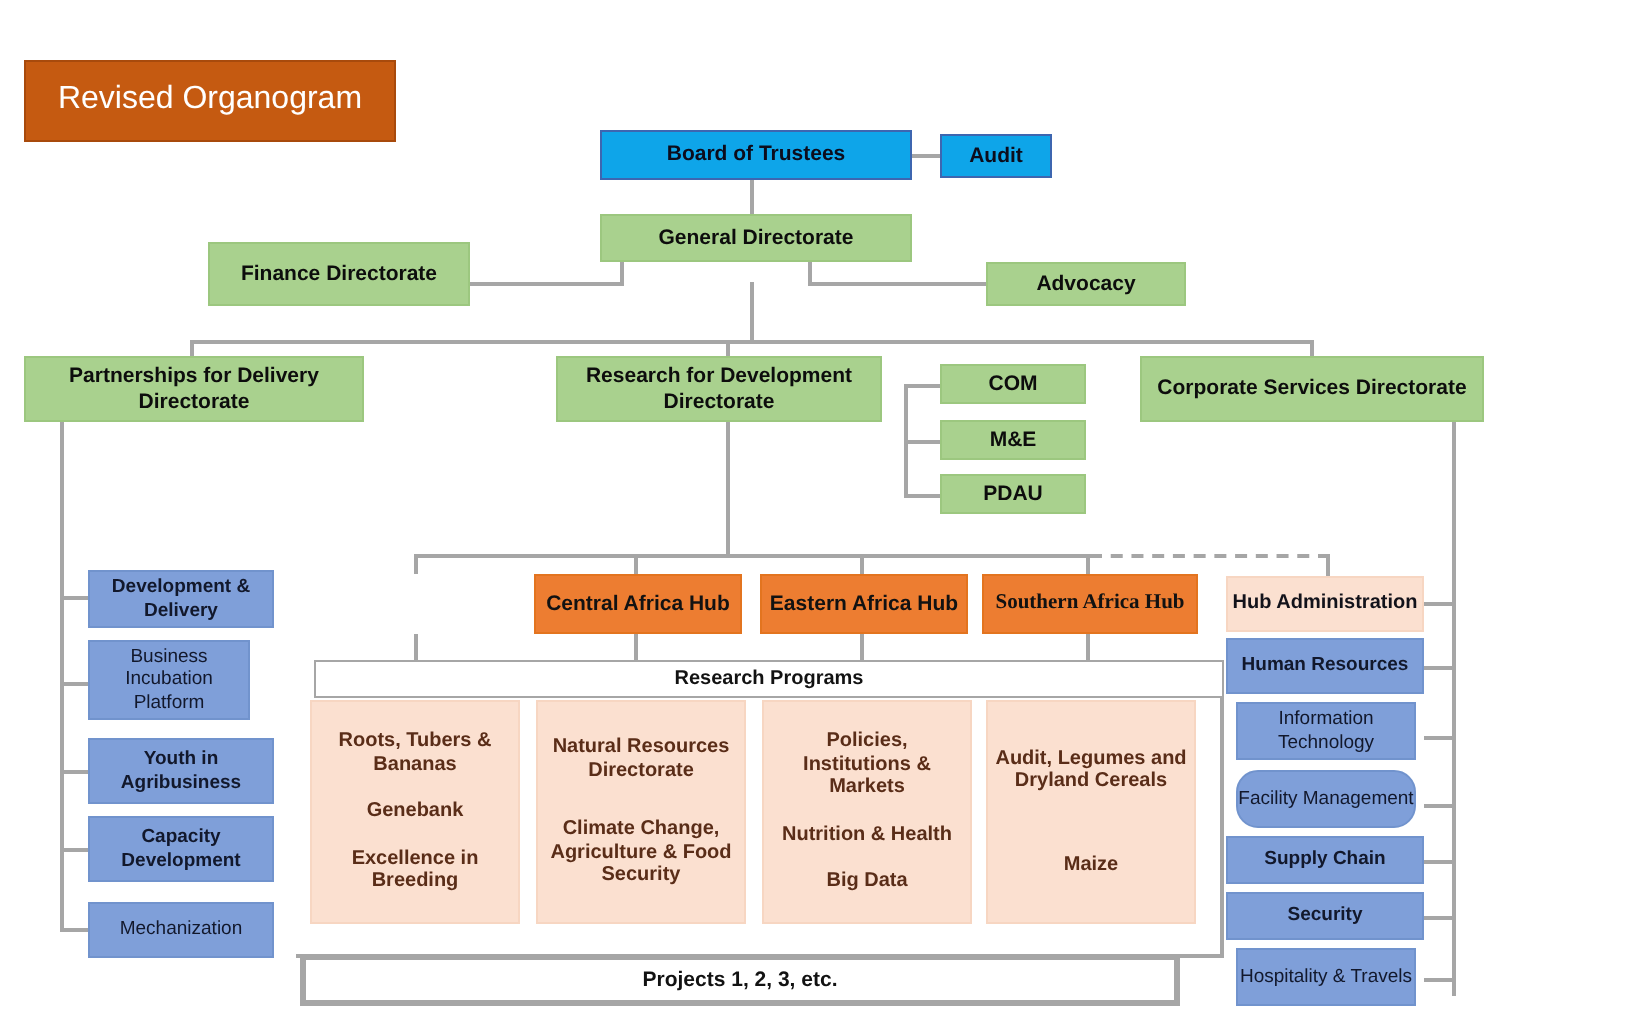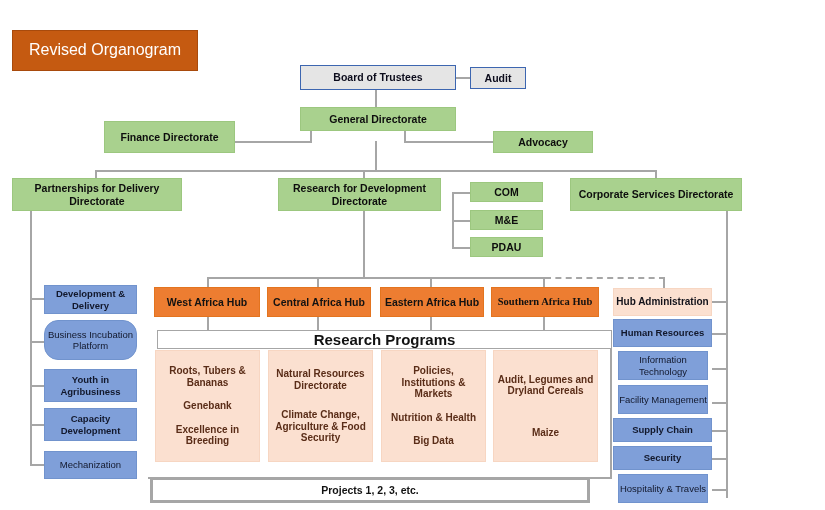--- a/index.html
+++ b/index.html
@@ -26,21 +26,21 @@
     z-index: 3;
   }
   .title-box {
     background: #C55A11;
     color: #FFFFFF;
     font-size: 16px;
     font-weight: 400;
     border: 1px solid #a84a0c;
   }
   .blue {
-    background: #e5e5e5;
+    background: #0ea5e9;
     color: #0c0c1c;
     font-size: 10.5px;
     font-weight: bold;
     border: 1px solid #3d66b0;
   }
   .blue-soft {
     background: #7F9FD9;
     color: #12182c;
     font-size: 9.5px;
     font-weight: bold;
@@ -77,21 +77,21 @@
   .peach-hub {
     background: #FBE0D0;
     color: #12121a;
     font-size: 10px;
     font-weight: bold;
     border: 1px solid #f7d6c2;
   }
   .white-bar {
     background: #FFFFFF;
     color: #121212;
-    font-size: 15px;
+    font-size: 10px;
     font-weight: bold;
     border: 1px solid #A6A6A6;
   }
   .white-bar-thick {
     background: #FFFFFF;
     color: #121212;
     font-size: 10.5px;
     font-weight: bold;
     border: 3px solid #A6A6A6;
   }
@@ -193,26 +193,25 @@
 
   <div class="box green" style="left:278px; top:178px; width:163px; height:33px;">Research for Development Directorate</div>
 
   <div class="box green" style="left:570px; top:178px; width:172px; height:33px;">Corporate Services Directorate</div>
 
   <div class="box green" style="left:470px; top:182px; width:73px; height:20px;">COM</div>
   <div class="box green" style="left:470px; top:210px; width:73px; height:20px;">M&amp;E</div>
   <div class="box green" style="left:470px; top:237px; width:73px; height:20px;">PDAU</div>
 
   <div class="box blue-soft" style="left:44px; top:285px; width:93px; height:29px;">Development &amp; Delivery</div>
-  <div class="box blue-soft-reg" style="left:44px; top:320px; width:93px; height:40px;border-radius:14px;">Business Incubation Platform</div>
+  <div class="box blue-soft-reg" style="left:44px; top:320px; width:81px; height:40px;">Business Incubation Platform</div>
   <div class="box blue-soft" style="left:44px; top:369px; width:93px; height:33px;">Youth in Agribusiness</div>
   <div class="box blue-soft" style="left:44px; top:408px; width:93px; height:33px;">Capacity Development</div>
   <div class="box blue-soft-reg" style="left:44px; top:451px; width:93px; height:28px;">Mechanization</div>
 
-  <div class="box orange" style="left:154px; top:287px; width:106px; height:30px;">West Africa Hub</div>
   <div class="box orange" style="left:267px; top:287px; width:104px; height:30px;">Central Africa Hub</div>
   <div class="box orange" style="left:380px; top:287px; width:104px; height:30px;">Eastern Africa Hub</div>
   <div class="box orange" style="left:491px; top:287px; width:108px; height:30px;font-family:Liberation Serif, serif;">Southern Africa Hub</div>
 
   <div class="box white-bar" style="left:157px; top:330px; width:455px; height:19px;">Research Programs</div>
 
   <div class="box peach prog-col" style="left:155px; top:350px; width:105px; height:112px;">
     <span>Roots, Tubers &amp; Bananas</span>
     <span>Genebank</span>
     <span>Excellence in Breeding</span>
@@ -232,18 +231,18 @@
   <div class="box peach prog-col" style="left:493px; top:350px; width:105px; height:112px;">
     <span>Audit, Legumes and Dryland Cereals</span>
     <span>Maize</span>
   </div>
 
   <div class="box white-bar-thick" style="left:150px; top:477px; width:440px; height:26px;">Projects 1, 2, 3, etc.</div>
 
   <div class="box peach-hub stack-box" style="left:613px; top:288px; width:99px; height:28px;">Hub Administration</div>
   <div class="box blue-soft stack-box" style="left:613px; top:319px; width:99px; height:28px;">Human Resources</div>
   <div class="box blue-soft-reg stack-box" style="left:618px; top:351px; width:90px; height:29px;">Information Technology</div>
-  <div class="box blue-soft-reg stack-box" style="left:618px; top:385px; width:90px; height:29px;">Facility Management</div>
+  <div class="box blue-soft-reg stack-box" style="left:618px; top:385px; width:90px; height:29px;border-radius:11px;">Facility Management</div>
   <div class="box blue-soft stack-box" style="left:613px; top:418px; width:99px; height:24px;">Supply Chain</div>
   <div class="box blue-soft stack-box" style="left:613px; top:446px; width:99px; height:24px;">Security</div>
   <div class="box blue-soft-reg stack-box" style="left:618px; top:474px; width:90px; height:29px;">Hospitality &amp; Travels</div>
 
 </div>
 
 </body></html>

